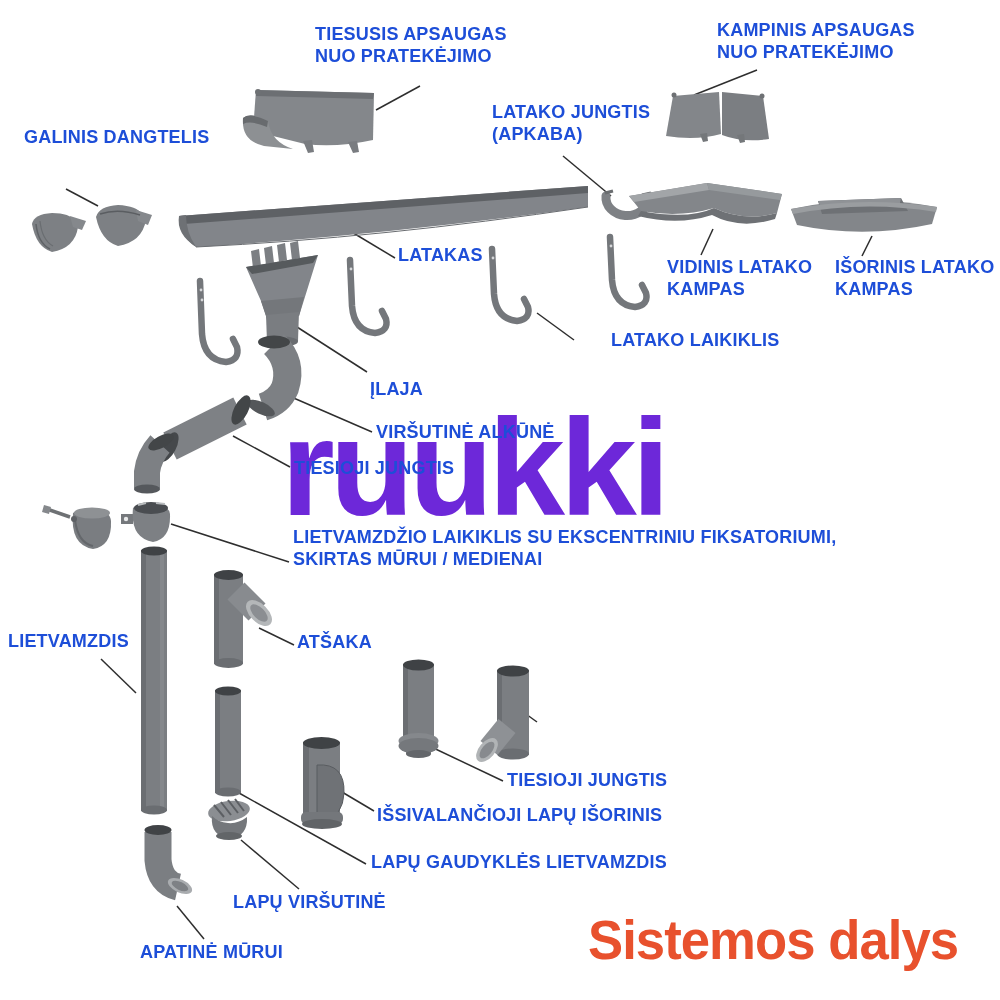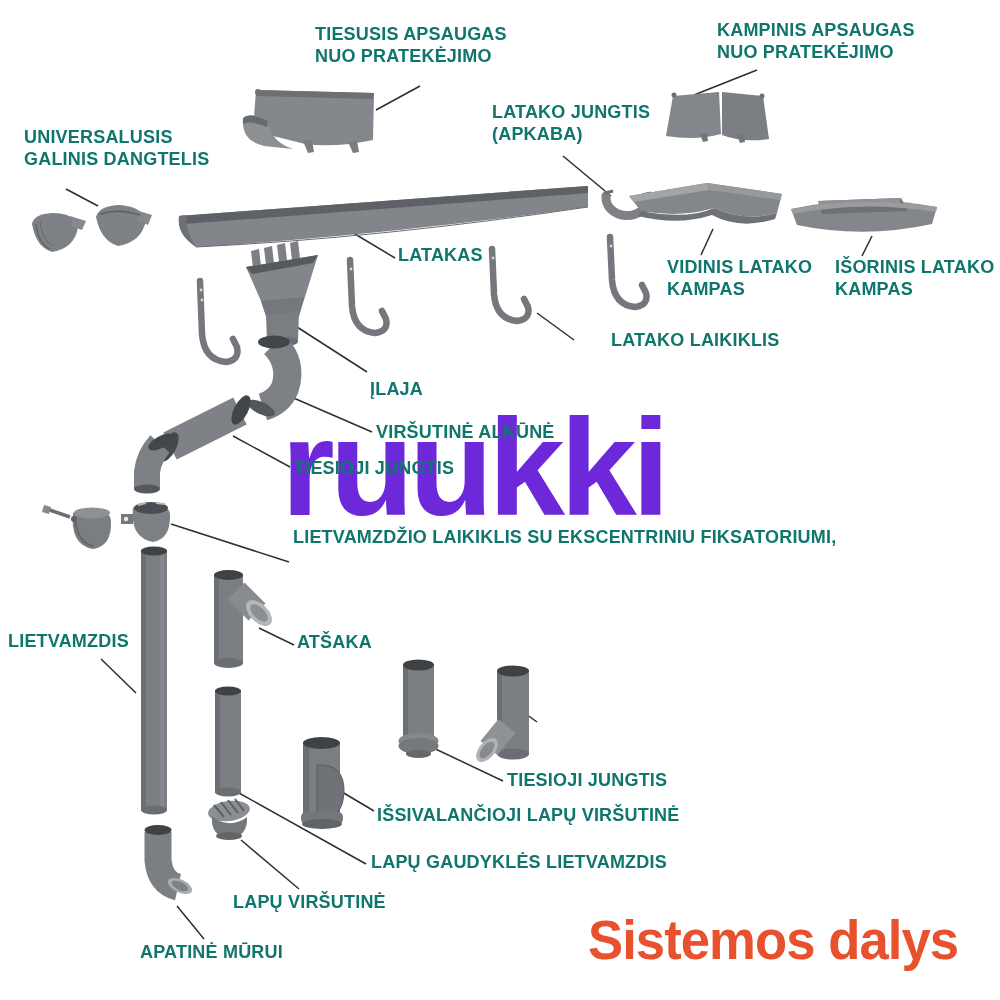--- a/index.html
+++ b/index.html
@@ -3,21 +3,21 @@
 <meta charset="utf-8">
 <style>
   html,body{margin:0;padding:0;background:#ffffff;}
   #stage{position:relative;width:1000px;height:1000px;background:#ffffff;overflow:hidden;
          font-family:"Liberation Sans",sans-serif;}
   #diagram-svg{position:absolute;left:0;top:0;z-index:1;}
   .watermark{position:absolute;left:281px;top:398px;z-index:0;
              font-family:"Liberation Sans",sans-serif;font-weight:bold;
              font-size:138px;line-height:1;letter-spacing:-5px;color:#6d28d9;
              user-select:none;}
-  .lbl{position:absolute;z-index:2;color:#0f766e;font-weight:700;font-size:18px;
+  .lbl{position:absolute;z-index:2;color:#1d4ed8;font-weight:700;font-size:18px;
        line-height:22px;letter-spacing:0.2px;white-space:nowrap;}
   .ln{display:block;}
   
   .l-tiesusis{left:315px;top:23px;}
   .l-kampinis{left:717px;top:19px;}
   .l-universalusis{left:24px;top:126px;}
   .l-apkaba{left:492px;top:101px;}
   .l-latakas{left:398px;top:244px;}
   .l-vidinis{left:667px;top:256px;}
   .l-isorinis{left:835px;top:256px;}
@@ -255,21 +255,20 @@
 
   <div class="lbl l-tiesusis">
     <span class="ln">TIESUSIS APSAUGAS</span>
     <span class="ln">NUO PRATEKĖJIMO</span>
   </div>
   <div class="lbl l-kampinis">
     <span class="ln">KAMPINIS APSAUGAS</span>
     <span class="ln">NUO PRATEKĖJIMO</span>
   </div>
   <div class="lbl l-universalusis">
-    <span class="ln">UNIVERSALUSIS</span>
     <span class="ln">GALINIS DANGTELIS</span>
   </div>
   <div class="lbl l-apkaba">
     <span class="ln">LATAKO JUNGTIS</span>
     <span class="ln">(APKABA)</span>
   </div>
   <div class="lbl l-latakas">
     <span class="ln">LATAKAS</span>
   </div>
   <div class="lbl l-vidinis">
@@ -287,32 +286,33 @@
     <span class="ln">ĮLAJA</span>
   </div>
   <div class="lbl l-virsutine">
     <span class="ln">VIRŠUTINĖ ALKŪNĖ</span>
   </div>
   <div class="lbl l-tiesioji1">
     <span class="ln">TIESIOJI JUNGTIS</span>
   </div>
   <div class="lbl l-lietvamzdzio">
     <span class="ln">LIETVAMZDŽIO LAIKIKLIS SU EKSCENTRINIU FIKSATORIUMI,</span>
+    <span class="ln">SKIRTAS MŪRUI / MEDIENAI</span>
   </div>
   <div class="lbl l-lietvamzdis">
     <span class="ln">LIETVAMZDIS</span>
   </div>
   <div class="lbl l-atsaka">
     <span class="ln">ATŠAKA</span>
   </div>
   <div class="lbl l-tiesioji2">
     <span class="ln">TIESIOJI JUNGTIS</span>
   </div>
   <div class="lbl l-issivalanti">
-    <span class="ln">IŠSIVALANČIOJI LAPŲ VIRŠUTINĖ</span>
+    <span class="ln">IŠSIVALANČIOJI LAPŲ IŠORINIS</span>
   </div>
   <div class="lbl l-lapu-lietvamzdis">
     <span class="ln">LAPŲ GAUDYKLĖS LIETVAMZDIS</span>
   </div>
   <div class="lbl l-lapu-gaudykle">
     <span class="ln">LAPŲ VIRŠUTINĖ</span>
   </div>
   <div class="lbl l-apatine">
     <span class="ln">APATINĖ MŪRUI</span>
   </div>

